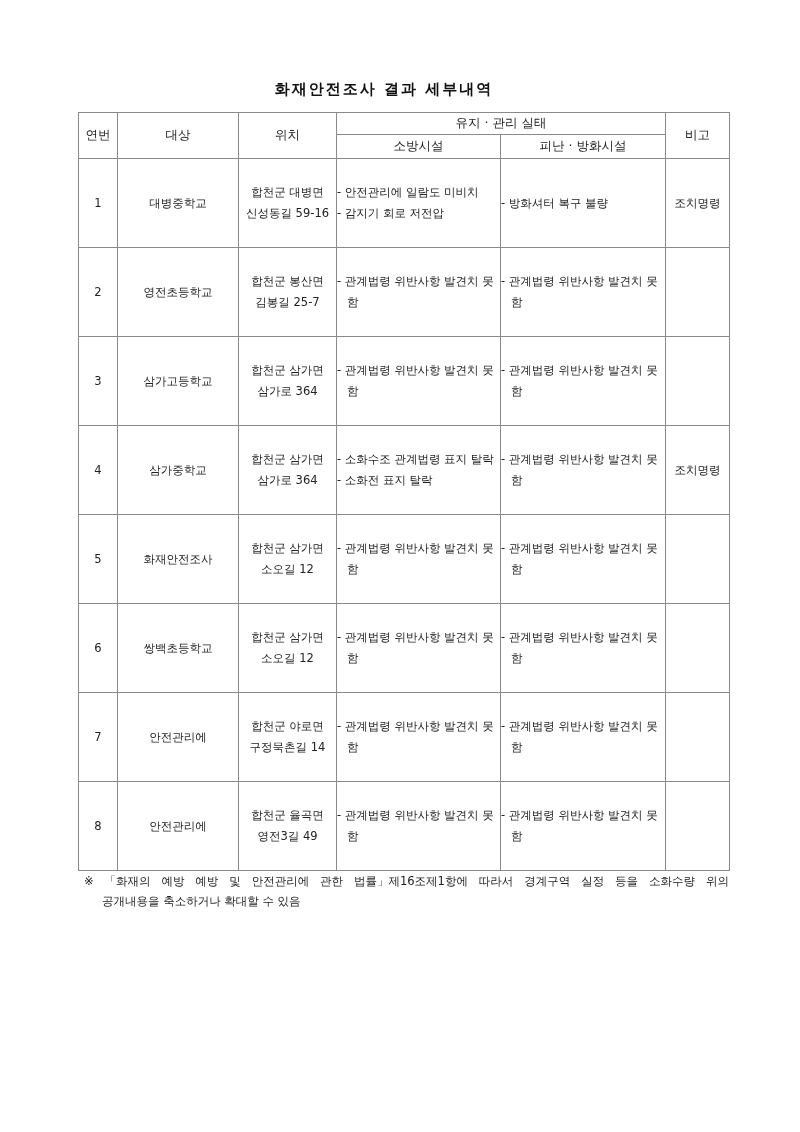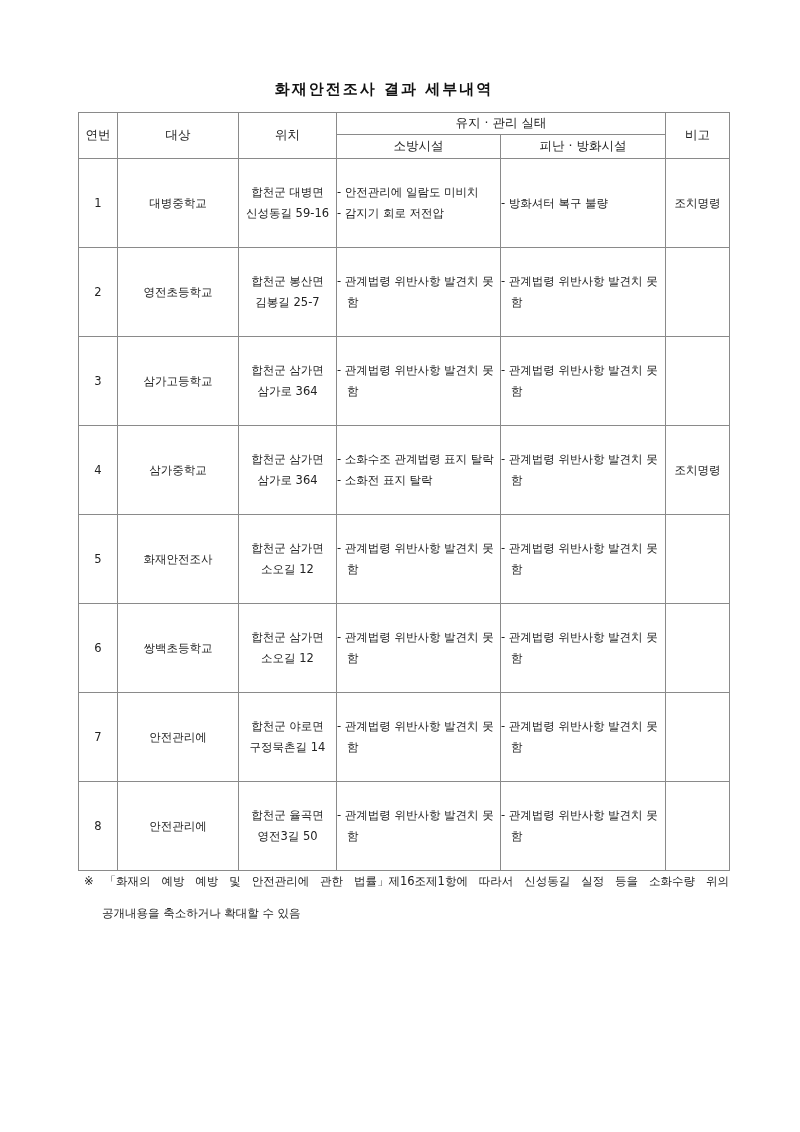--- a/index.html
+++ b/index.html
@@ -10,21 +10,21 @@
   table.main th { text-align:center; vertical-align:middle; font-size:12.5px; }
   .h1 { height:22px; }
   .h2 { height:24px; }
   tr.row td { height:88px; }
   td.c { text-align:center; vertical-align:middle; }
   td.loc { text-align:center; vertical-align:middle; line-height:21px; }
   td.items { vertical-align:middle; padding-left:4px; padding-right:2px; }
   .item { line-height:21px; padding-left:10px; text-indent:-10px; }
   .note { position:absolute; top:871px; left:84px; width:645px; font-size:11.5px; line-height:20px; color:#222; }
   .note .l1 { display:flex; justify-content:space-between; }
-  .note .l2 { padding-left:18px;margin-top:12px; }
+  .note .l2 { padding-left:18px; }
 </style>
 </head>
 <body>
 
 <div class="title">화재안전조사 결과 세부내역</div>
 
 <table class="main">
   <colgroup>
     <col style="width:39px">
       <col style="width:121px">
@@ -152,21 +152,21 @@
         <td class="items">
           <div class="item">- 관계법령 위반사항 발견치 못함</div>
         </td>
         <td class="c"></td>
       </tr>
       <tr class="row">
         <td class="c">8</td>
         <td class="c">안전관리에</td>
         <td class="loc">
           <div>합천군 율곡면</div>
-          <div>영전3길 50</div>
+          <div>영전3길 49</div>
         </td>
         <td class="items">
           <div class="item">- 관계법령 위반사항 발견치 못함</div>
         </td>
         <td class="items">
           <div class="item">- 관계법령 위반사항 발견치 못함</div>
         </td>
         <td class="c"></td>
       </tr>
     </tbody>
@@ -176,20 +176,20 @@
   <div class="l1">
       <span>※</span>
       <span>「화재의</span>
       <span>예방</span>
       <span>예방</span>
       <span>및</span>
       <span>안전관리에</span>
       <span>관한</span>
       <span>법률」제16조제1항에</span>
       <span>따라서</span>
-      <span>신성동길</span>
+      <span>경계구역</span>
       <span>실정</span>
       <span>등을</span>
       <span>소화수량</span>
       <span>위의</span>
     </div>
   <div class="l2">공개내용을 축소하거나 확대할 수 있음</div>
 </div>
 
 </body></html>

